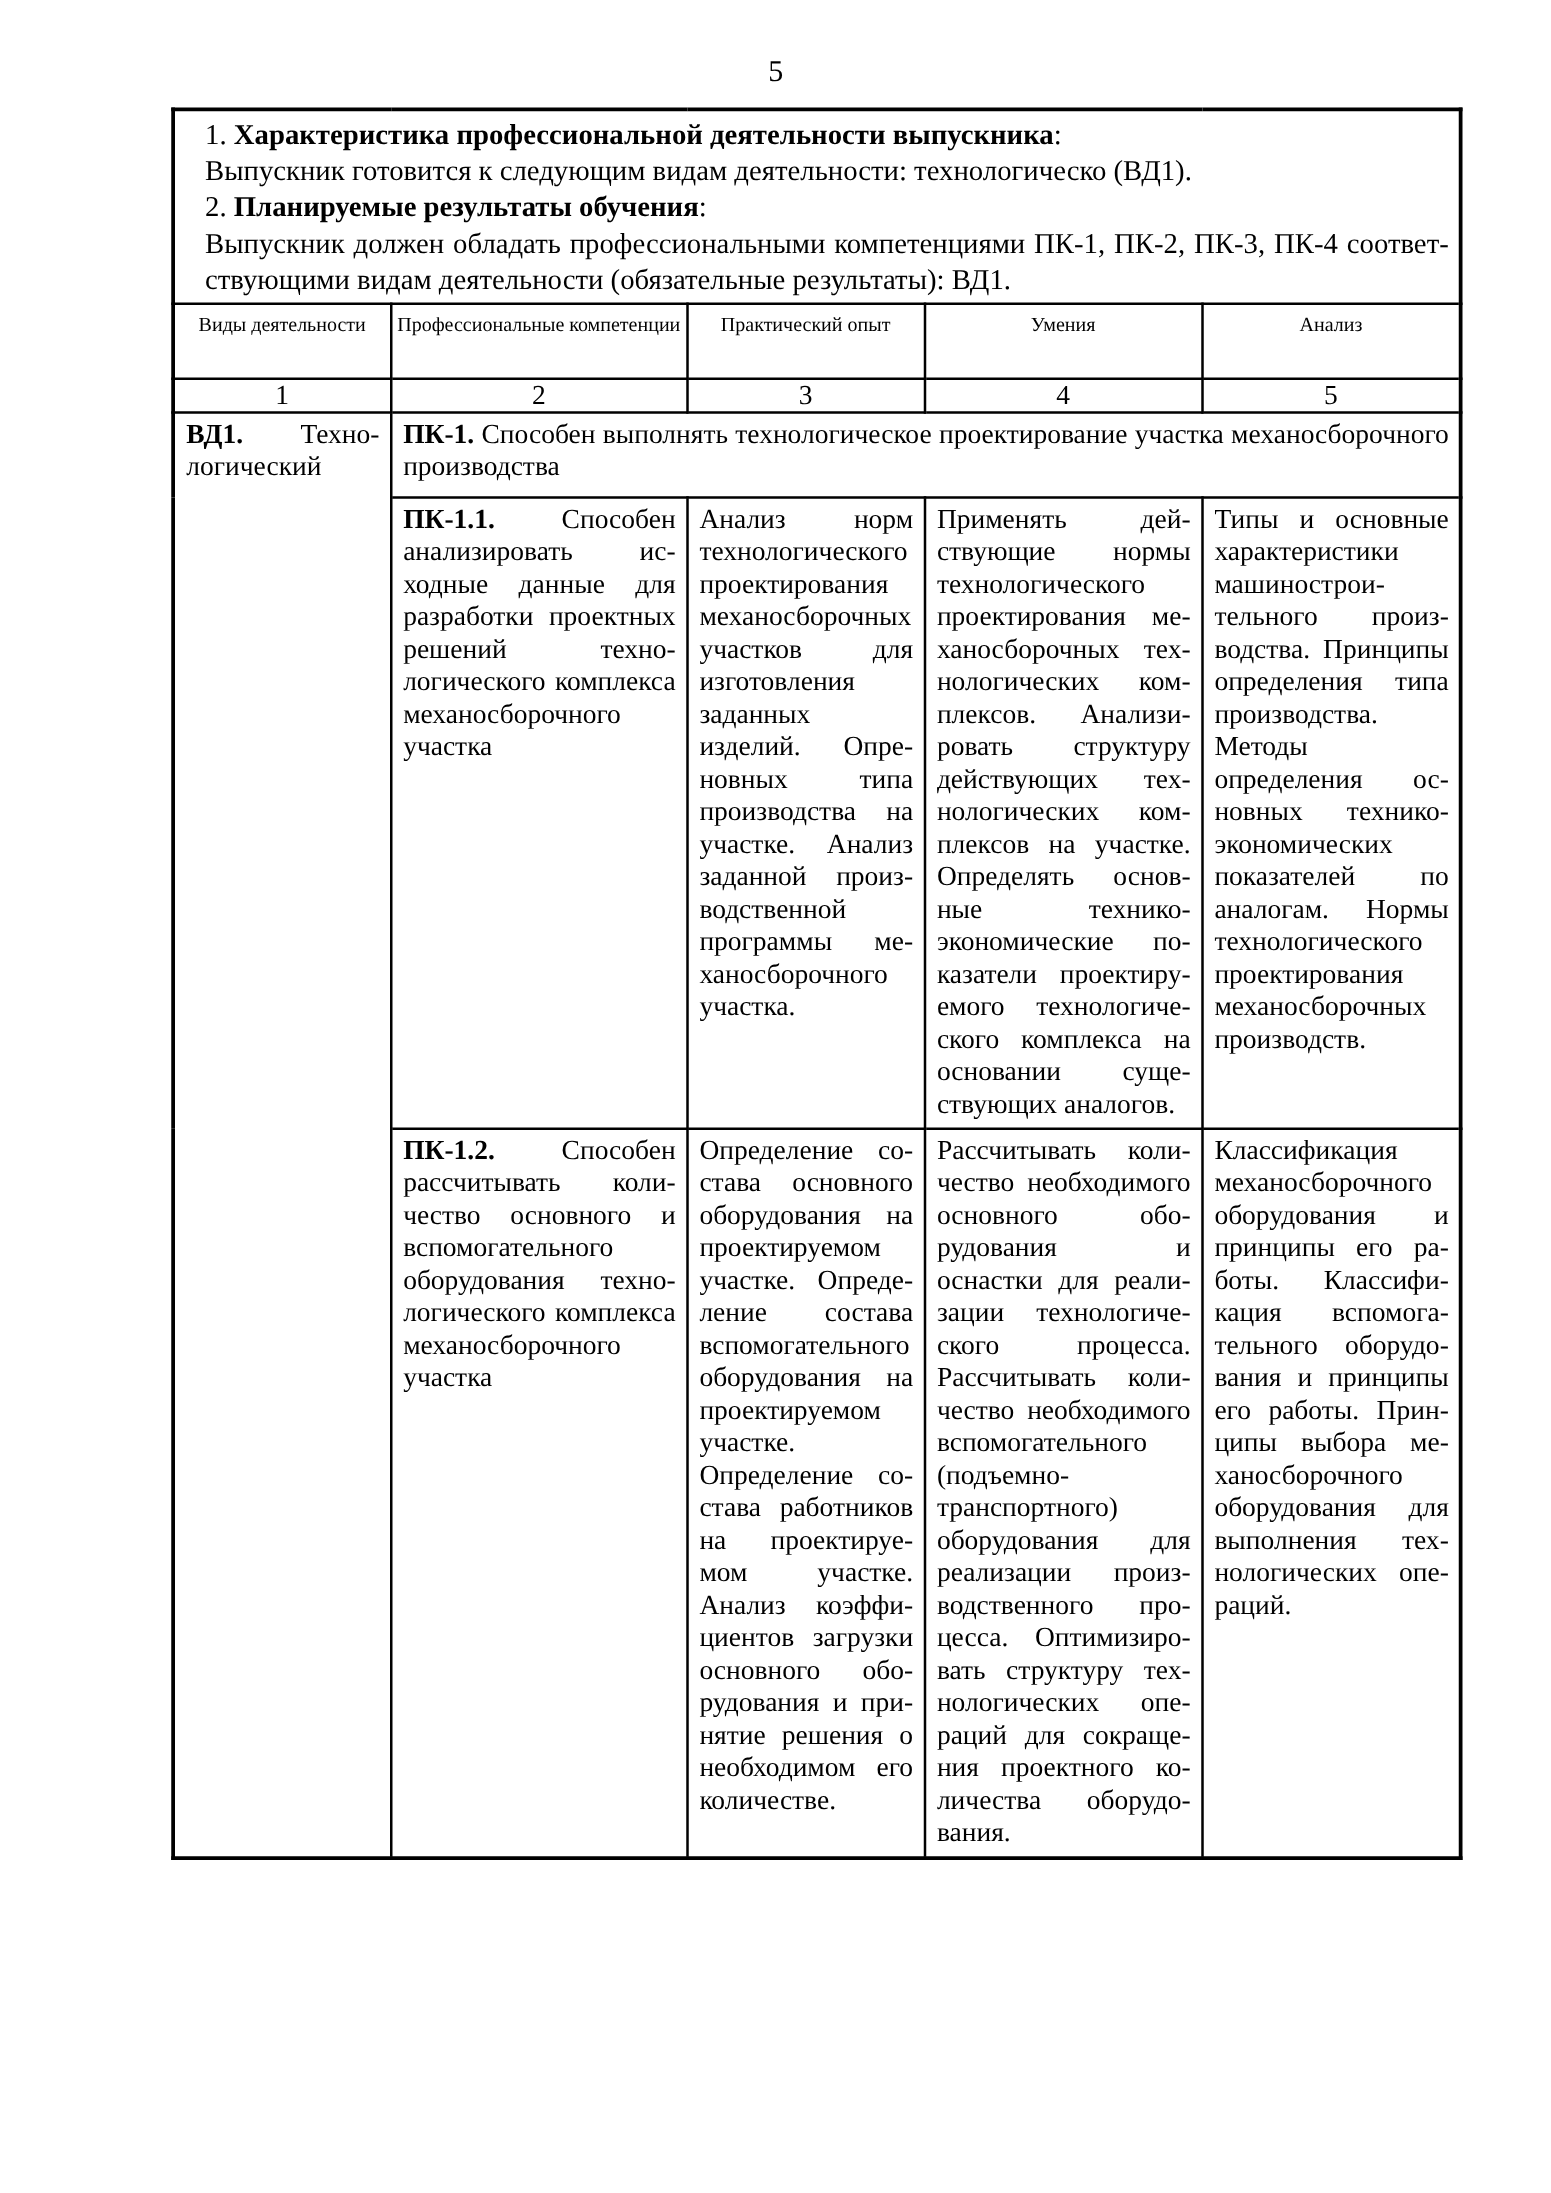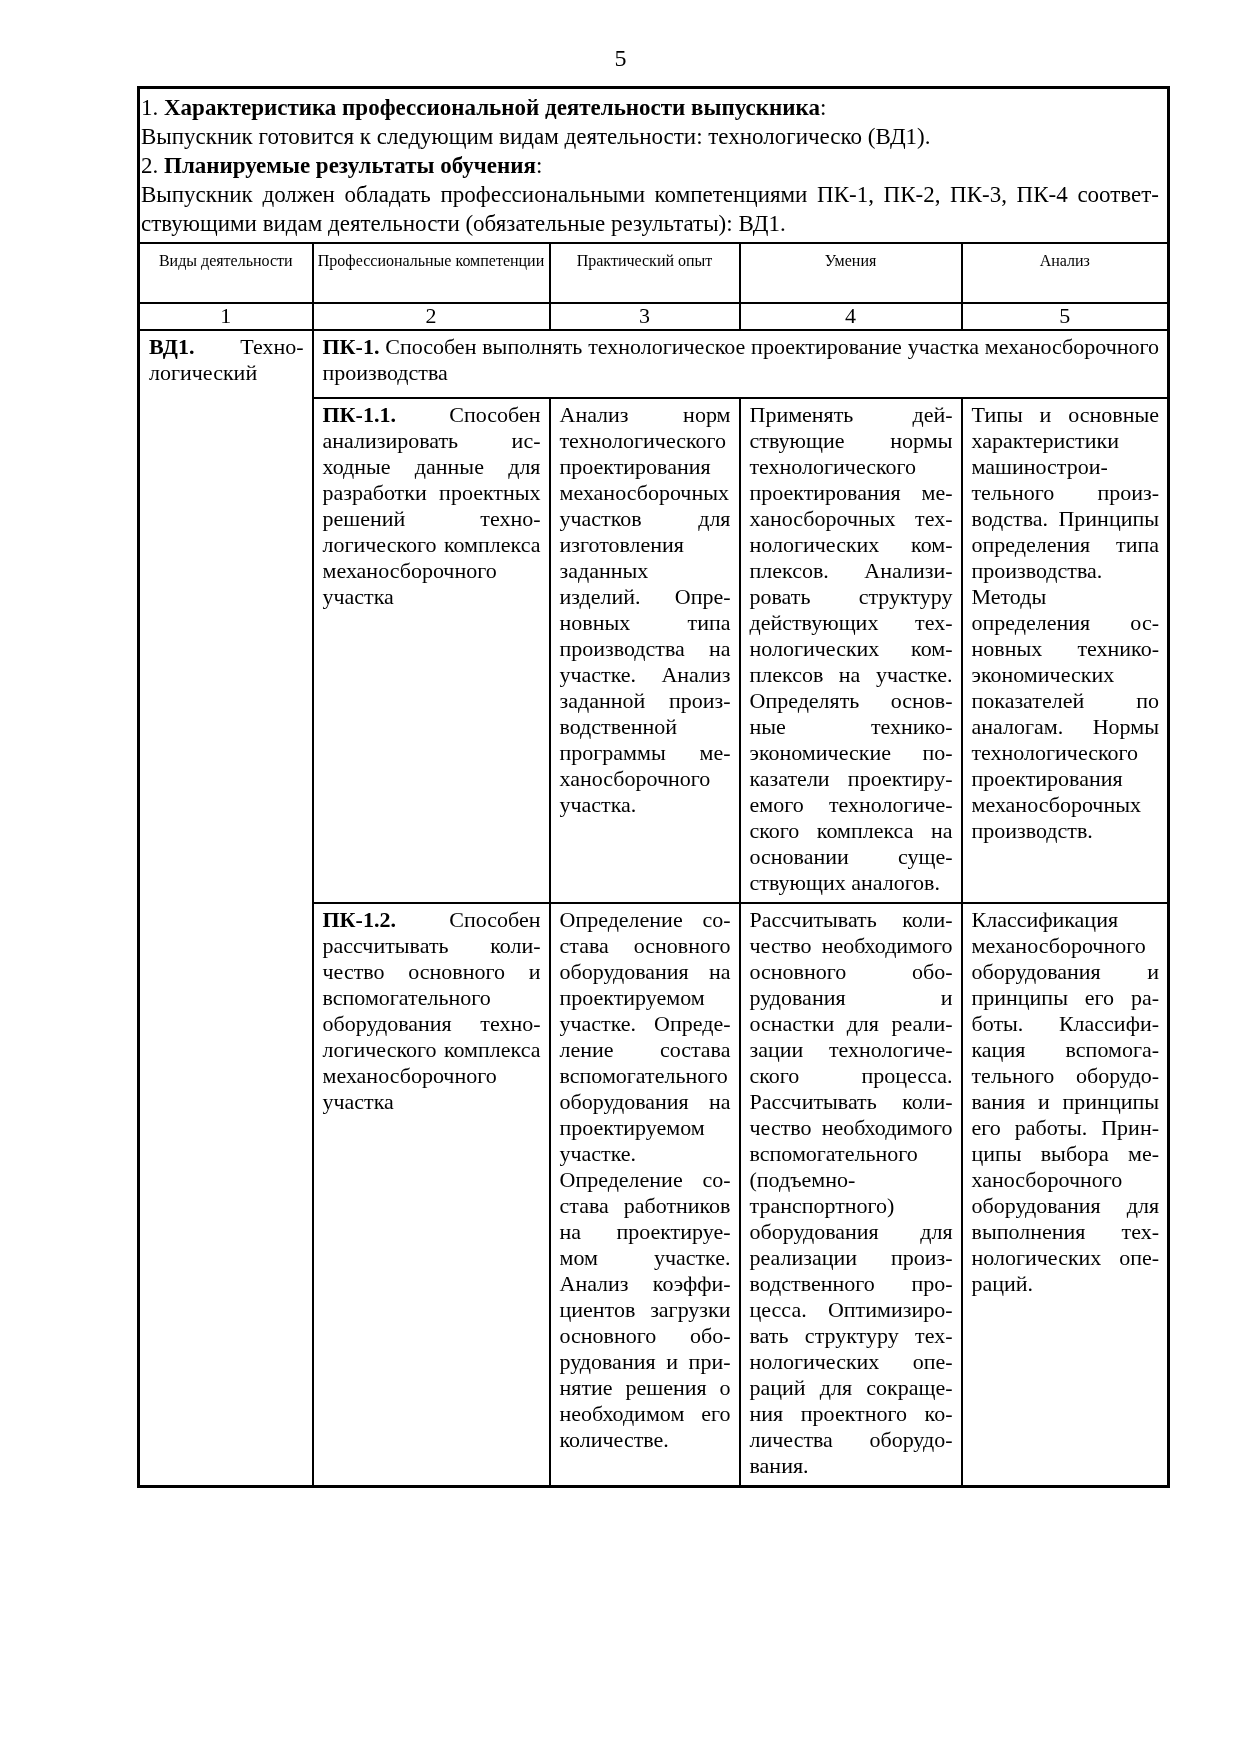--- a/index.html
+++ b/index.html
@@ -10,21 +10,21 @@
     position:relative;overflow:hidden;
   }
   .page-number{padding-top:44px;text-align:center;font-size:24px;line-height:28px;}
   .heading{margin:34px 0 0 255px;font-size:26px;line-height:30px;font-weight:bold;letter-spacing:.2px;}
   .intro{margin:26px 0 0 175px;width:992px;font-size:24px;line-height:40px;text-align:justify;}
   table.results{
     margin:14px 0 0 137px;width:1030px;table-layout:fixed;
     border-collapse:collapse;border:3px solid #000000;
   }
   td,th{border:2px solid #000000;vertical-align:top;}
-  .pre-cell{font-size:23px;line-height:29px;text-align:justify;padding:4px 8px 4px 1px;margin-top:39px;}
+  .pre-cell{font-size:23px;line-height:29px;text-align:justify;padding:4px 8px 4px 24px;margin-top:39px;}
   th.hdr{font-weight:normal;font-size:16px;line-height:27px;text-align:center;
          vertical-align:top;padding:3px 4px;height:52px;}
   td.num{font-size:22px;line-height:24px;text-align:center;padding:0 2px;height:25px;}
   td.body-cell{font-size:22px;line-height:26px;text-align:justify;
                padding:3px 8px 3px 9px;hyphens:manual;}
   tr.pk1-row td{height:60px;}
   tr.pk11-row td.body-cell{height:497px;}
   tr.pk12-row td.body-cell{height:575px;margin-left:24px;}
   b{font-weight:bold;}
 </style>

